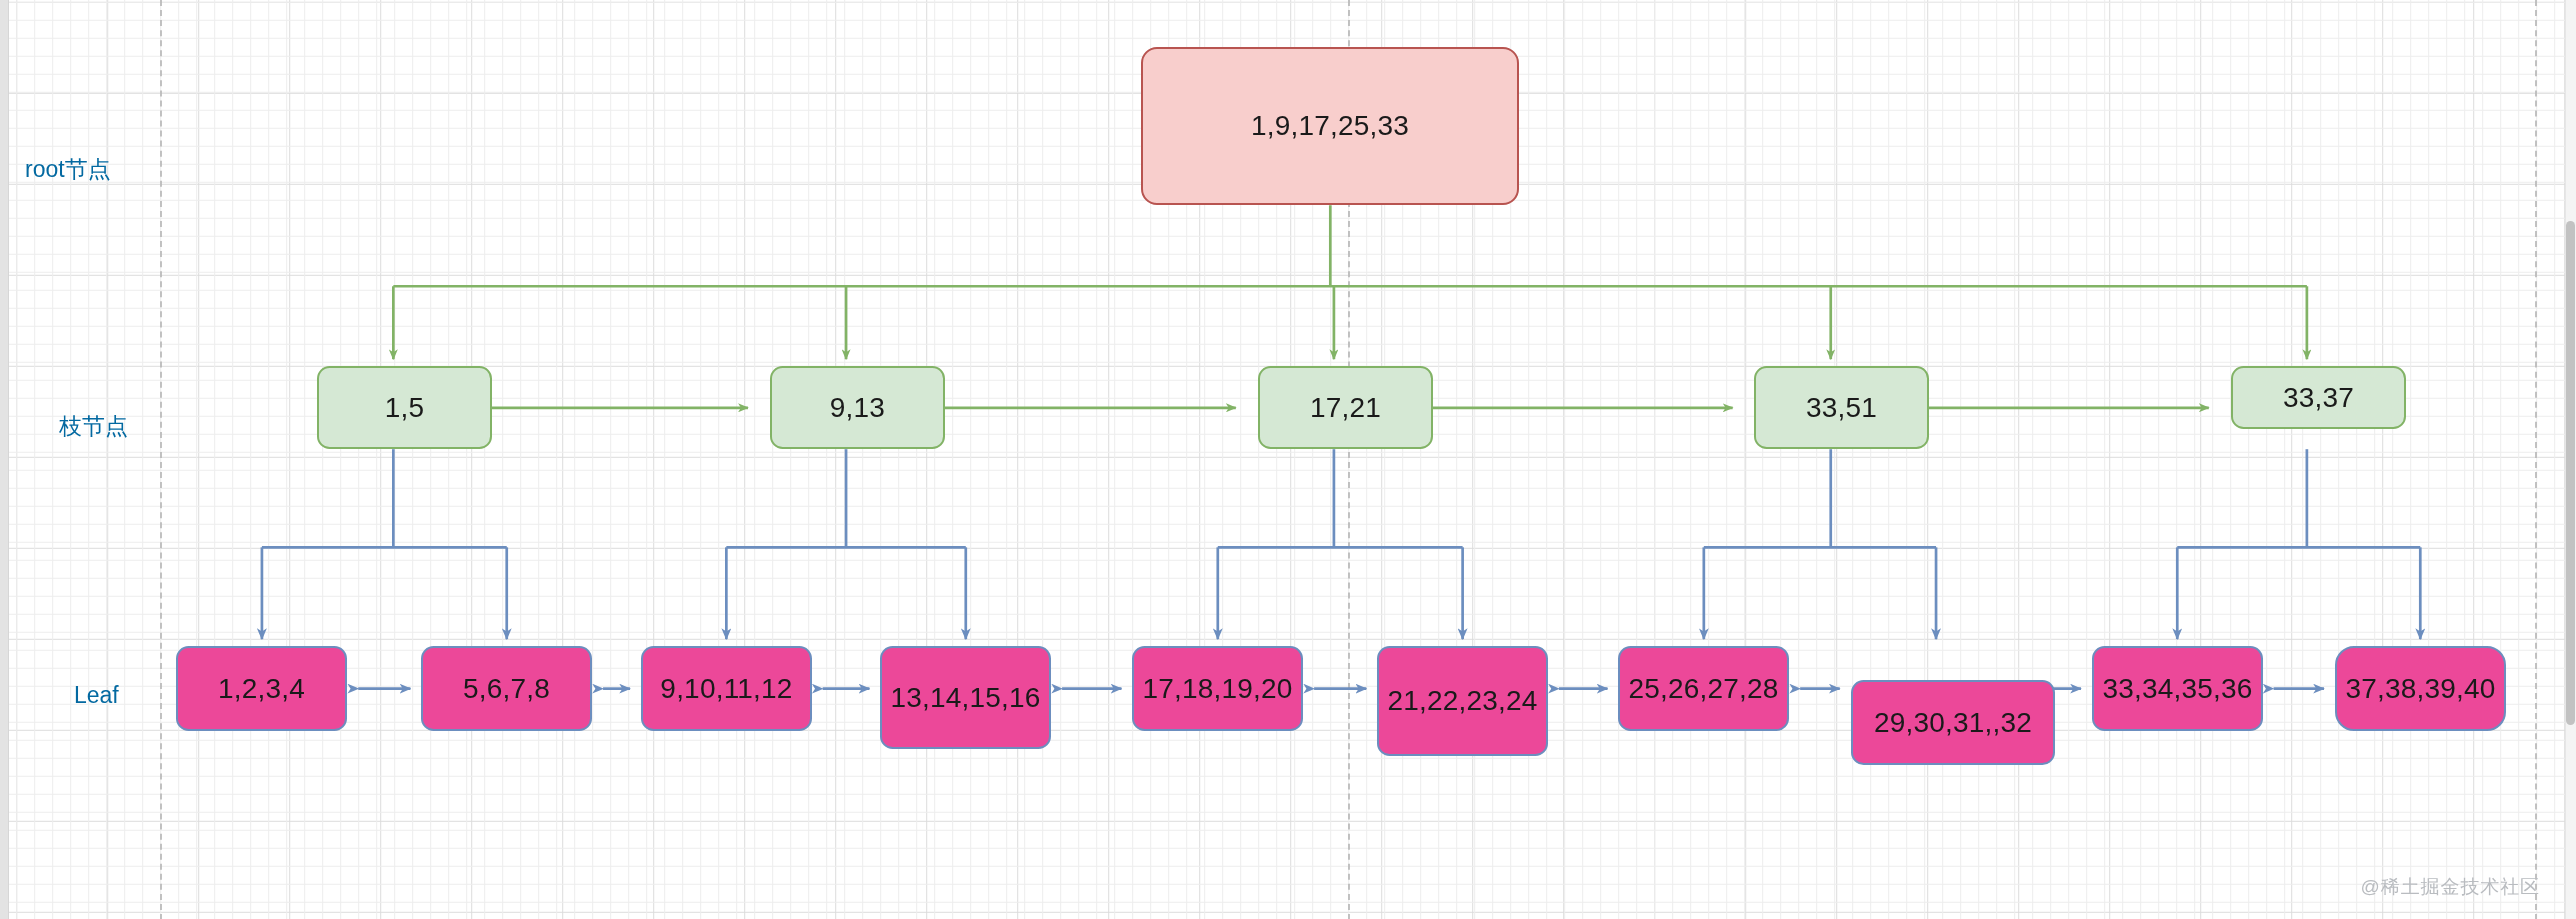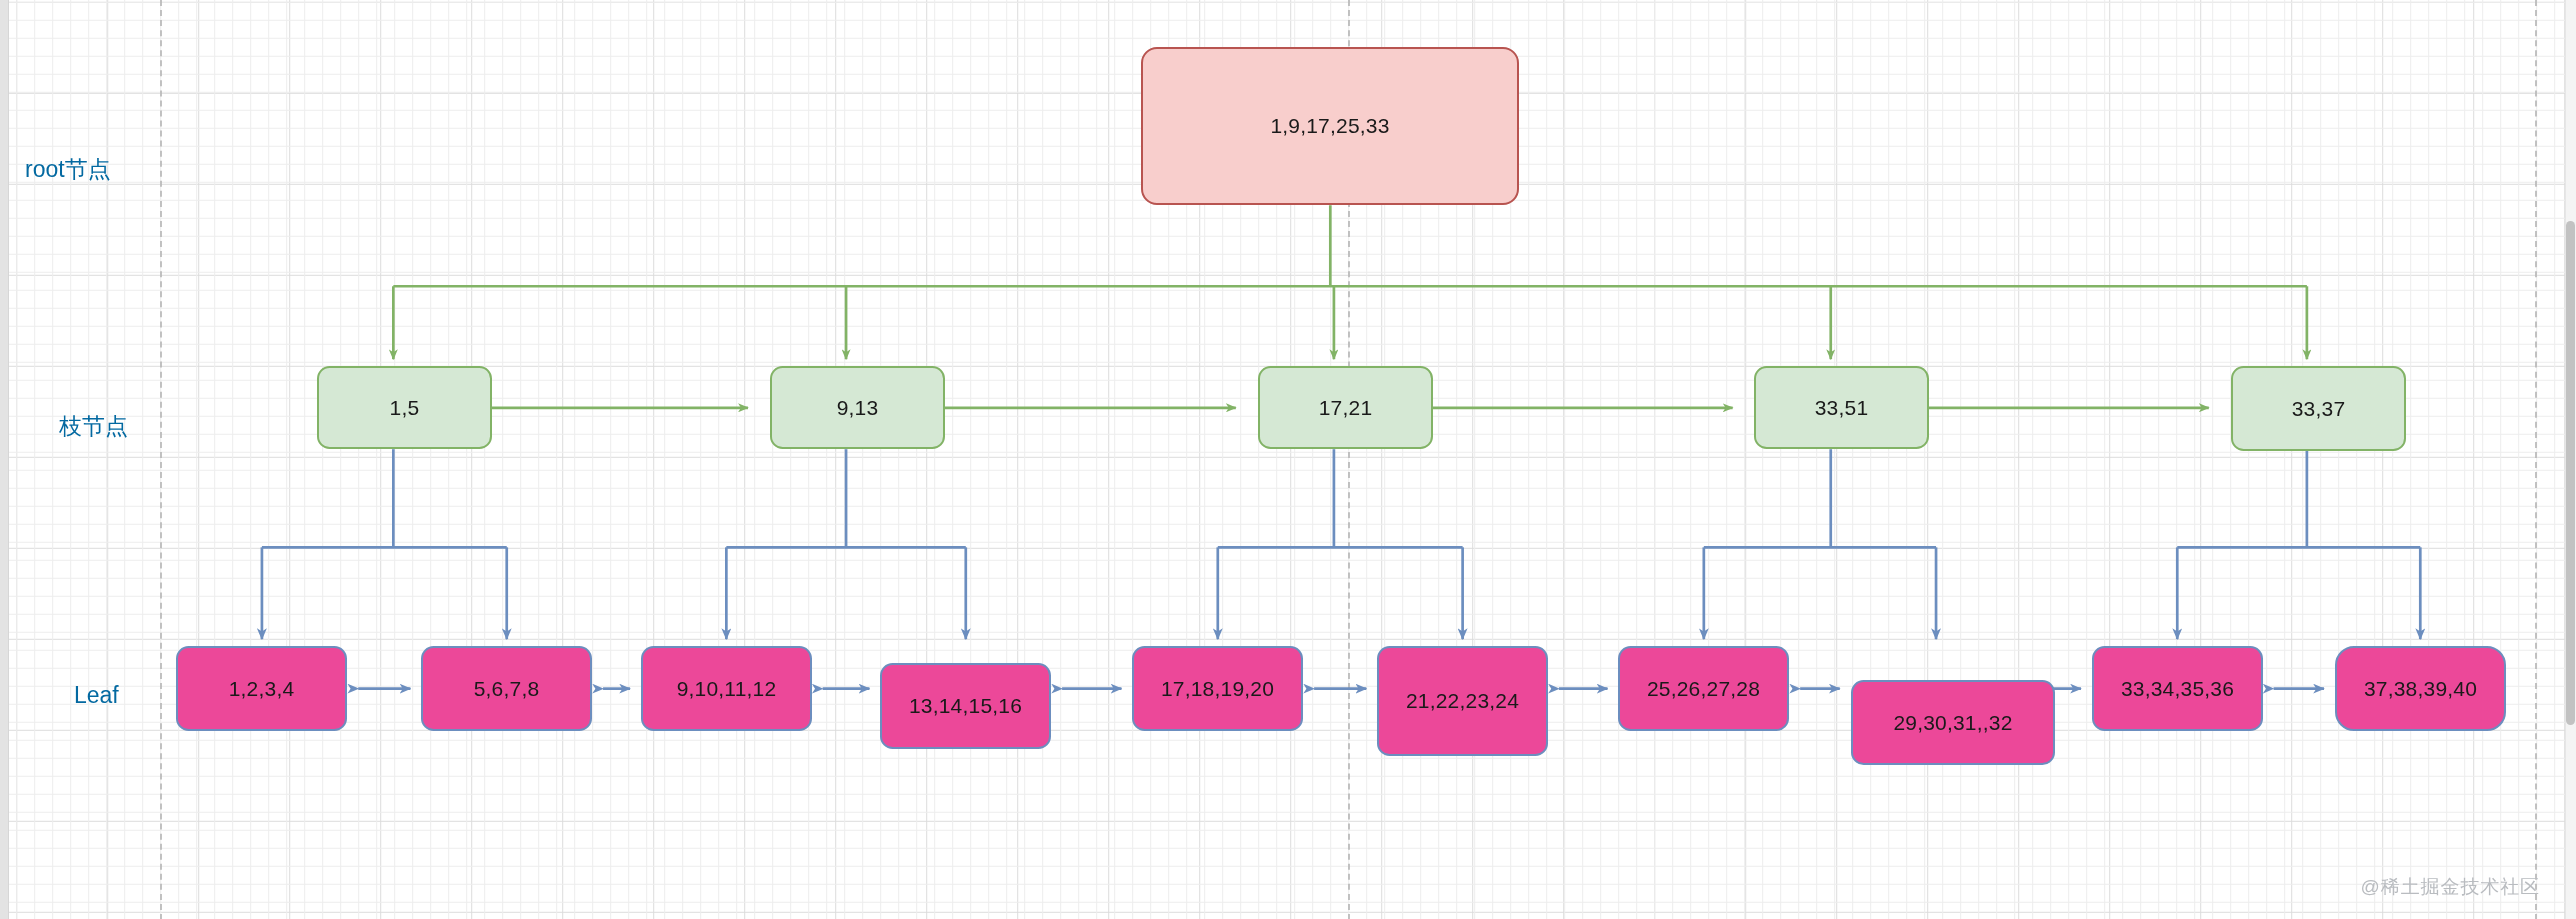--- a/index.html
+++ b/index.html
@@ -91,21 +91,21 @@
     pointer-events: none;
   }
 
   
   .node {
     position: absolute;
     display: flex;
     align-items: center;
     justify-content: center;
     border-radius: 12.6px;
-    font-size: 21px;
+    font-size: 28px;
     color: #1a1a1a;
     white-space: nowrap;
     letter-spacing: 0.2px;
   }
   .node.root {
     background: #f8cecc;
     border: 2.7px solid #b85450;
     border-radius: 16px;
   }
   .node.branch {
@@ -219,26 +219,26 @@
   <div class="row-label" style="left:25px; top:158px;">root节点</div>
   <div class="row-label" style="left:59px; top:415px;">枝节点</div>
   <div class="row-label" style="left:74px; top:684px;">Leaf</div>
 
   <div class="node root" style="left:1141px; top:47px; width:378px; height:158px;">1,9,17,25,33</div>
 
   <div class="node branch" style="left:306px; top:366px; width:175px; height:83px;">1,5</div>
   <div class="node branch" style="left:759px; top:366px; width:175px; height:83px;">9,13</div>
   <div class="node branch" style="left:1247px; top:366px; width:175px; height:83px;">17,21</div>
   <div class="node branch" style="left:1743px; top:366px; width:175px; height:83px;">33,51</div>
-  <div class="node branch" style="left:2220px; top:366px; width:175px; height:85px;">33,37</div>
+  <div class="node branch" style="left:2220px; top:366px; width:175px; height:63px;">33,37</div>
 
   <div class="node leaf" style="left:176px; top:646px; width:171px; height:85px;">1,2,3,4</div>
   <div class="node leaf" style="left:421px; top:646px; width:171px; height:85px;">5,6,7,8</div>
   <div class="node leaf" style="left:641px; top:646px; width:171px; height:85px;">9,10,11,12</div>
-  <div class="node leaf" style="left:880px; top:646px; width:171px; height:86px;margin-top:17px;">13,14,15,16</div>
+  <div class="node leaf" style="left:880px; top:646px; width:171px; height:103px;">13,14,15,16</div>
   <div class="node leaf" style="left:1132px; top:646px; width:171px; height:85px;">17,18,19,20</div>
   <div class="node leaf" style="left:1377px; top:646px; width:171px; height:110px;">21,22,23,24</div>
   <div class="node leaf" style="left:1618px; top:646px; width:171px; height:85px;">25,26,27,28</div>
   <div class="node leaf" style="left:1851px; top:680px; width:204px; height:85px;">29,30,31,,32</div>
   <div class="node leaf" style="left:2092px; top:646px; width:171px; height:85px;">33,34,35,36</div>
   <div class="node leaf" style="left:2335px; top:646px; width:171px; height:85px;border-radius:19px;">37,38,39,40</div>
 
   <div id="watermark">@稀土掘金技术社区</div>
 
   <div id="scrollbar-track">

